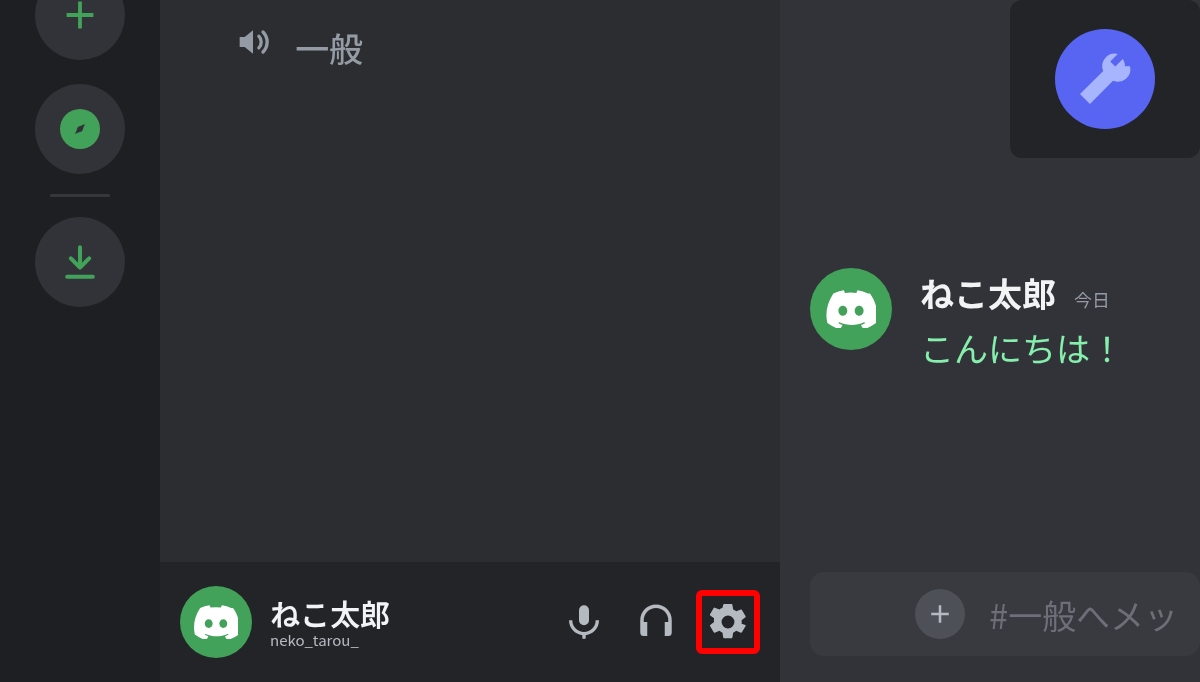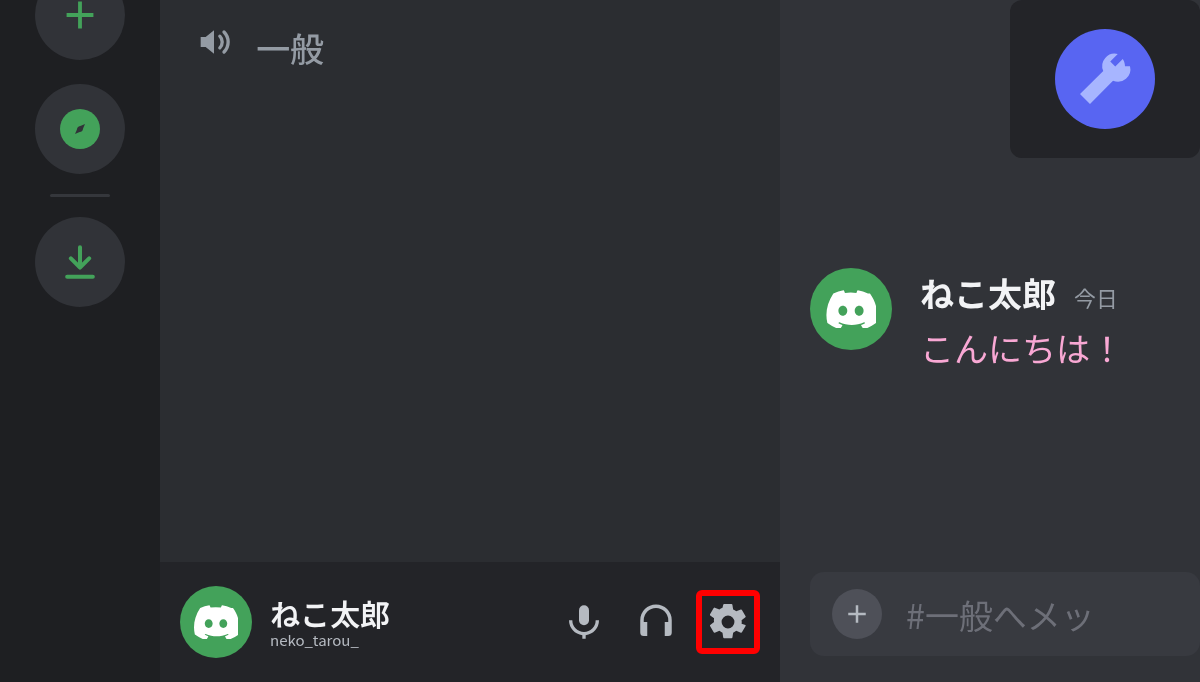--- a/index.html
+++ b/index.html
@@ -7,21 +7,21 @@
   .app { display:flex; width:1200px; height:682px; }
 
   
   .rail { width:160px; background:#1e1f22; display:flex; flex-direction:column; align-items:center; padding-top:0; }
   .rail .circle { width:90px; height:90px; border-radius:50%; background:#313338; display:flex; align-items:center; justify-content:center; margin:12px 0; }
   .rail .sep { width:60px; height:3px; background:#35373c; border-radius:2px; margin:8px 0; }
   .rail svg { display:block; }
 
   
   .channels { width:620px; background:#2b2d31; position:relative; display:flex; flex-direction:column; }
-  .ch-list { flex:1; padding-top:8px; }
+  .ch-list { flex:1; padding-top:8px;padding-left:39px; }
   .channel-row { display:flex; align-items:center; gap:22px; padding:14px 34px; color:#949ba4; font-size:34px; font-weight:500; cursor:pointer; }
   .channel-row .spk { flex:0 0 auto; }
 
   .user-panel { height:120px; background:#232428; display:flex; align-items:center; padding:0 20px; gap:18px; }
   .avatar { width:72px; height:72px; border-radius:50%; background:#43a25a; display:flex; align-items:center; justify-content:center; }
   .user-text { display:flex; flex-direction:column; line-height:1.15; }
   .user-text .dn { color:#f2f3f5; font-size:30px; font-weight:600; }
   .user-text .un { color:#b5bac1; font-size:15px; }
   .panel-actions { margin-left:auto; display:flex; align-items:center; gap:8px; }
   .panel-btn { width:64px; height:64px; display:flex; align-items:center; justify-content:center; border-radius:6px; }
@@ -33,23 +33,23 @@
 
   
   .chat { flex:1; background:#313338; position:relative; overflow:hidden; }
   .card { position:absolute; right:0; top:0; width:190px; height:158px; background:#232428; border-radius:12px; display:flex; align-items:center; justify-content:center; }
   .card .badge { width:100px; height:100px; border-radius:50%; background:#5865f2; display:flex; align-items:center; justify-content:center; }
   .msg { position:absolute; left:30px; top:268px; display:flex; gap:28px; }
   .msg .avatar { width:82px; height:82px; }
   .msg-body { color:#dbdee1; }
   .msg-head { display:flex; align-items:baseline; gap:18px; }
   .msg-head .name { color:#f2f3f5; font-size:34px; font-weight:700; }
-  .msg-head .ts { color:#949ba4; font-size:22px; }
-  .msg-line { font-size:34px; margin-top:6px; color:#f9a8d4; }
-  .composer { position:absolute; left:30px; right:0; bottom:26px; height:84px; background:#383a40; border-radius:14px; display:flex; align-items:center; padding:0 22px; gap:24px; }
+  .msg-head .ts { color:#949ba4; font-size:18px; }
+  .msg-line { font-size:34px; margin-top:6px; color:#86efac; }
+  .composer { position:absolute; left:30px; right:0; bottom:26px; height:84px; background:#383a40; border-radius:14px; display:flex; align-items:center; padding:0 22px; gap:24px;justify-content:flex-end; }
   .composer .plus { width:50px; height:50px; border-radius:50%; background:#4e5058; display:flex; align-items:center; justify-content:center; }
   .composer .ph { color:#6d6f78; font-size:34px; }
 </style>
 </head>
 <body>
 
 <div class="app">
 
   <div class="rail">
     <div class="circle" style="margin-top:-30px;">

